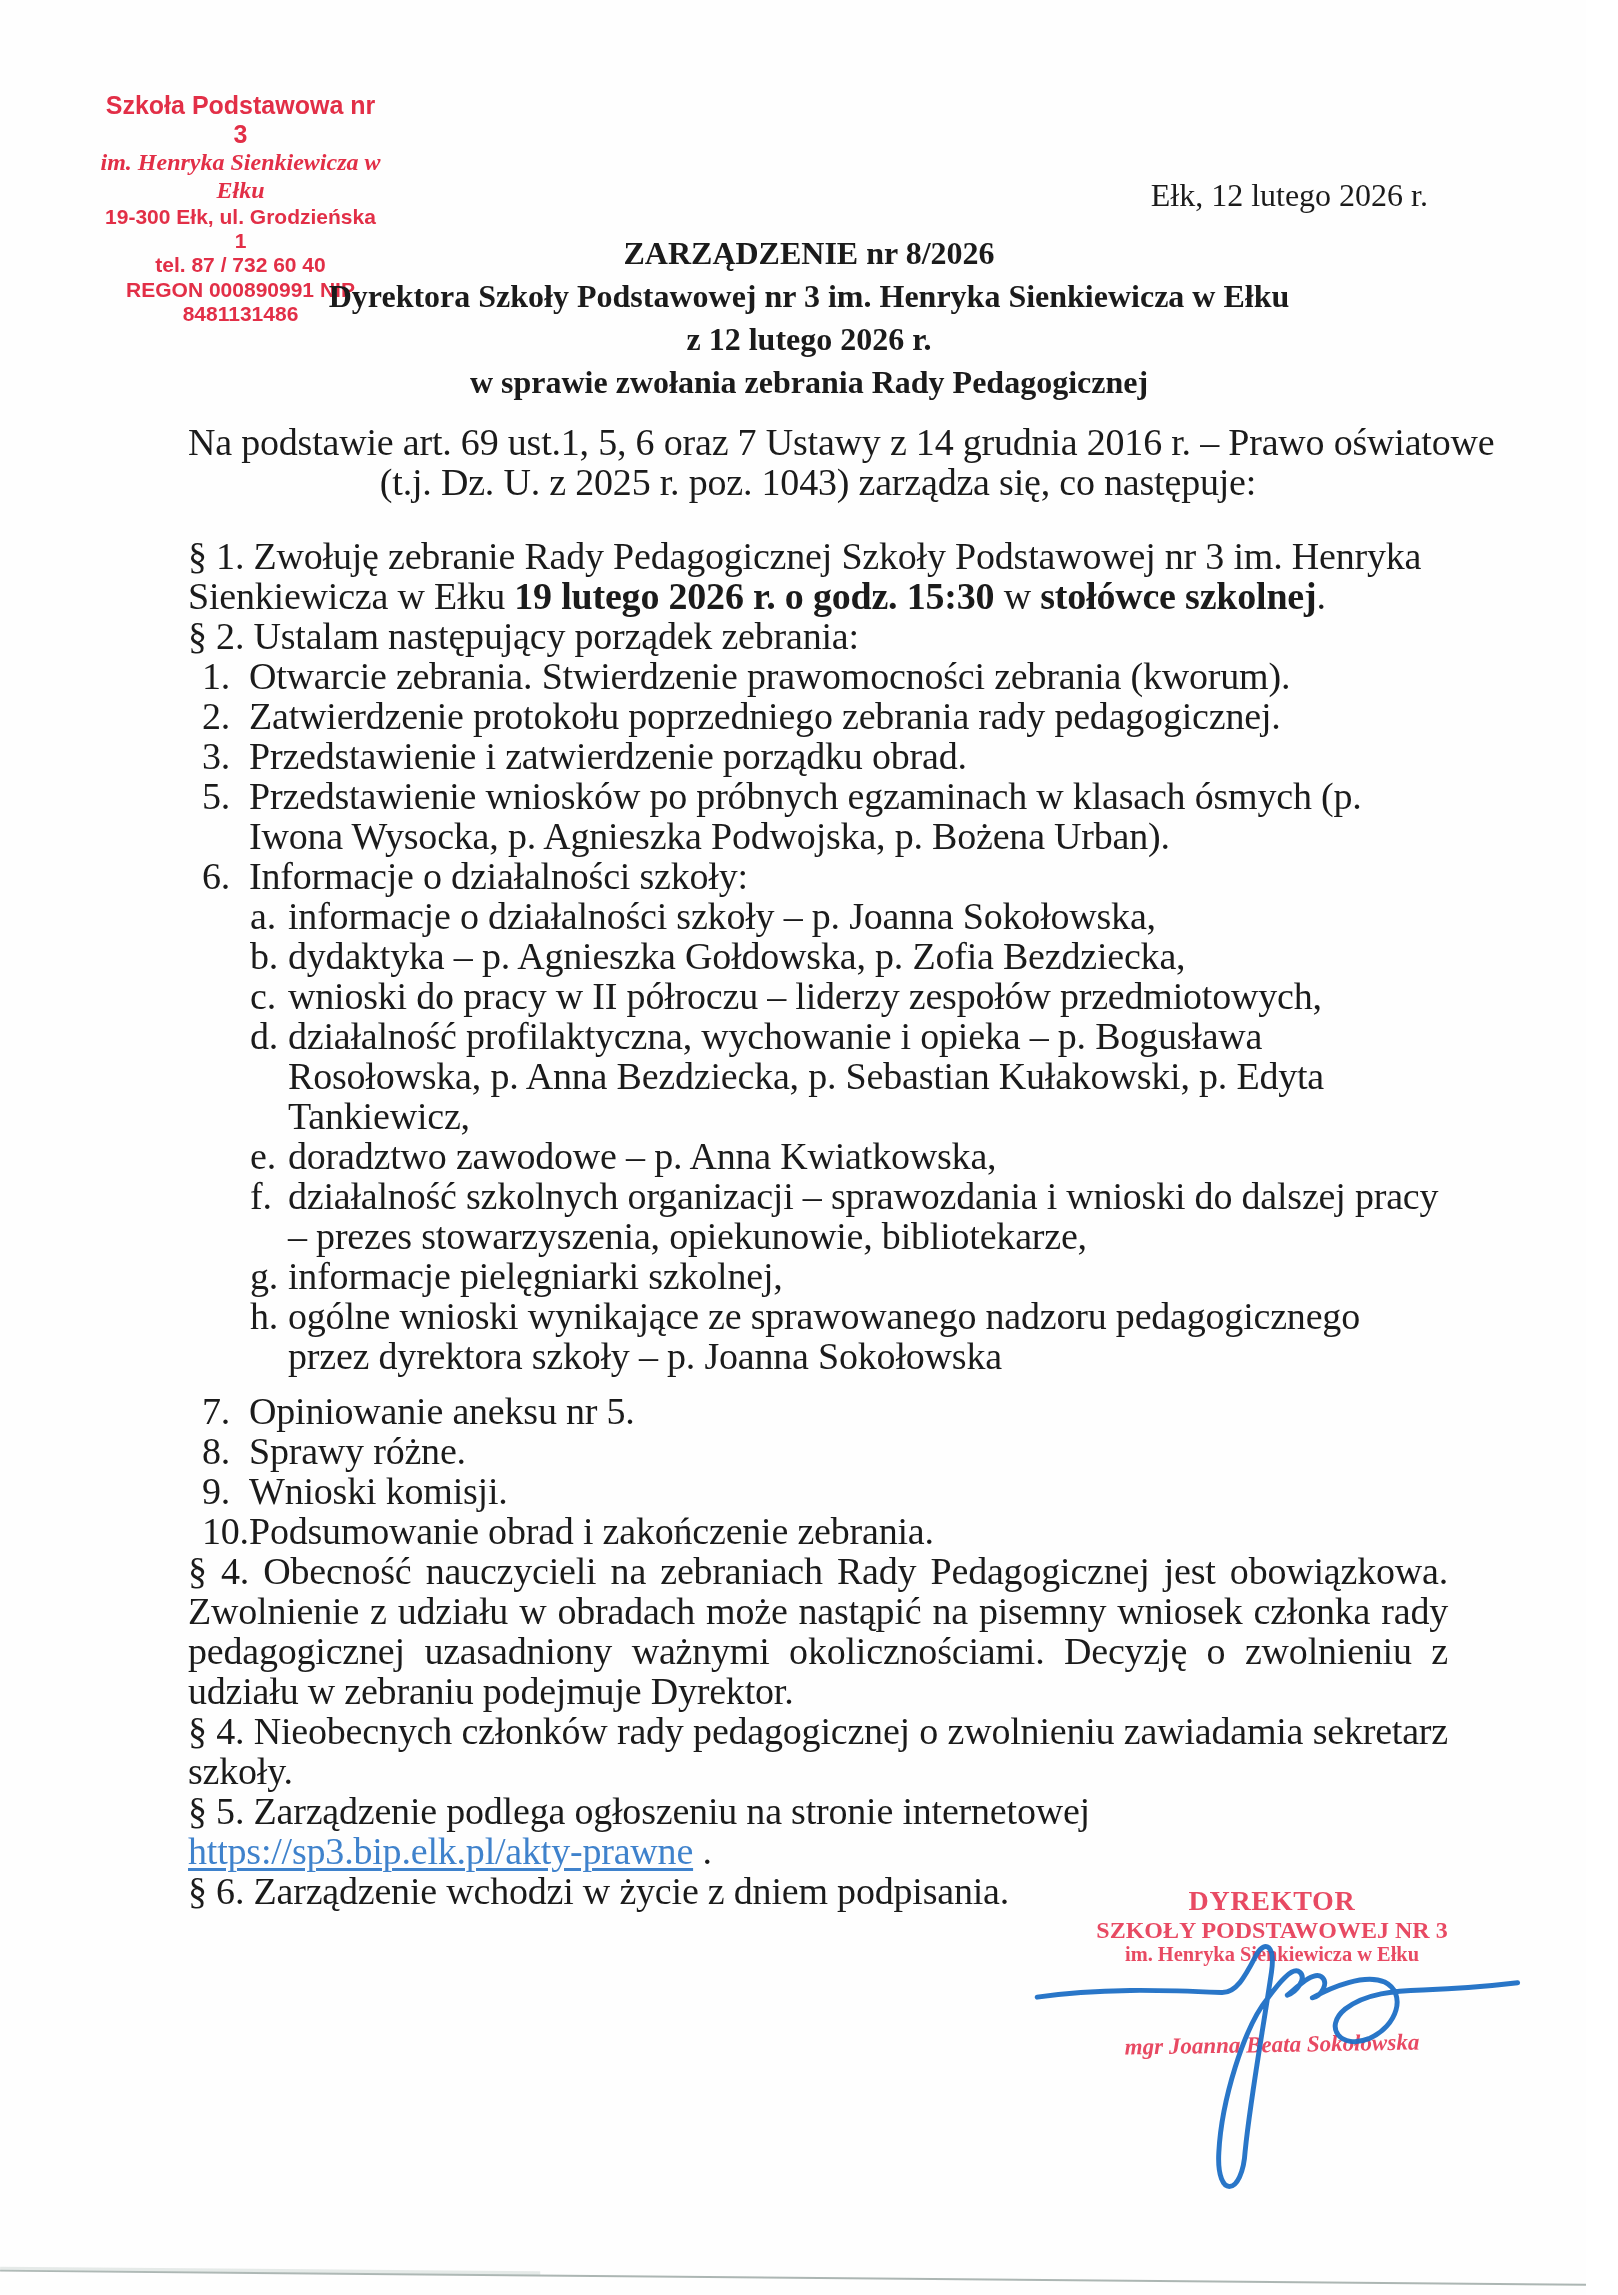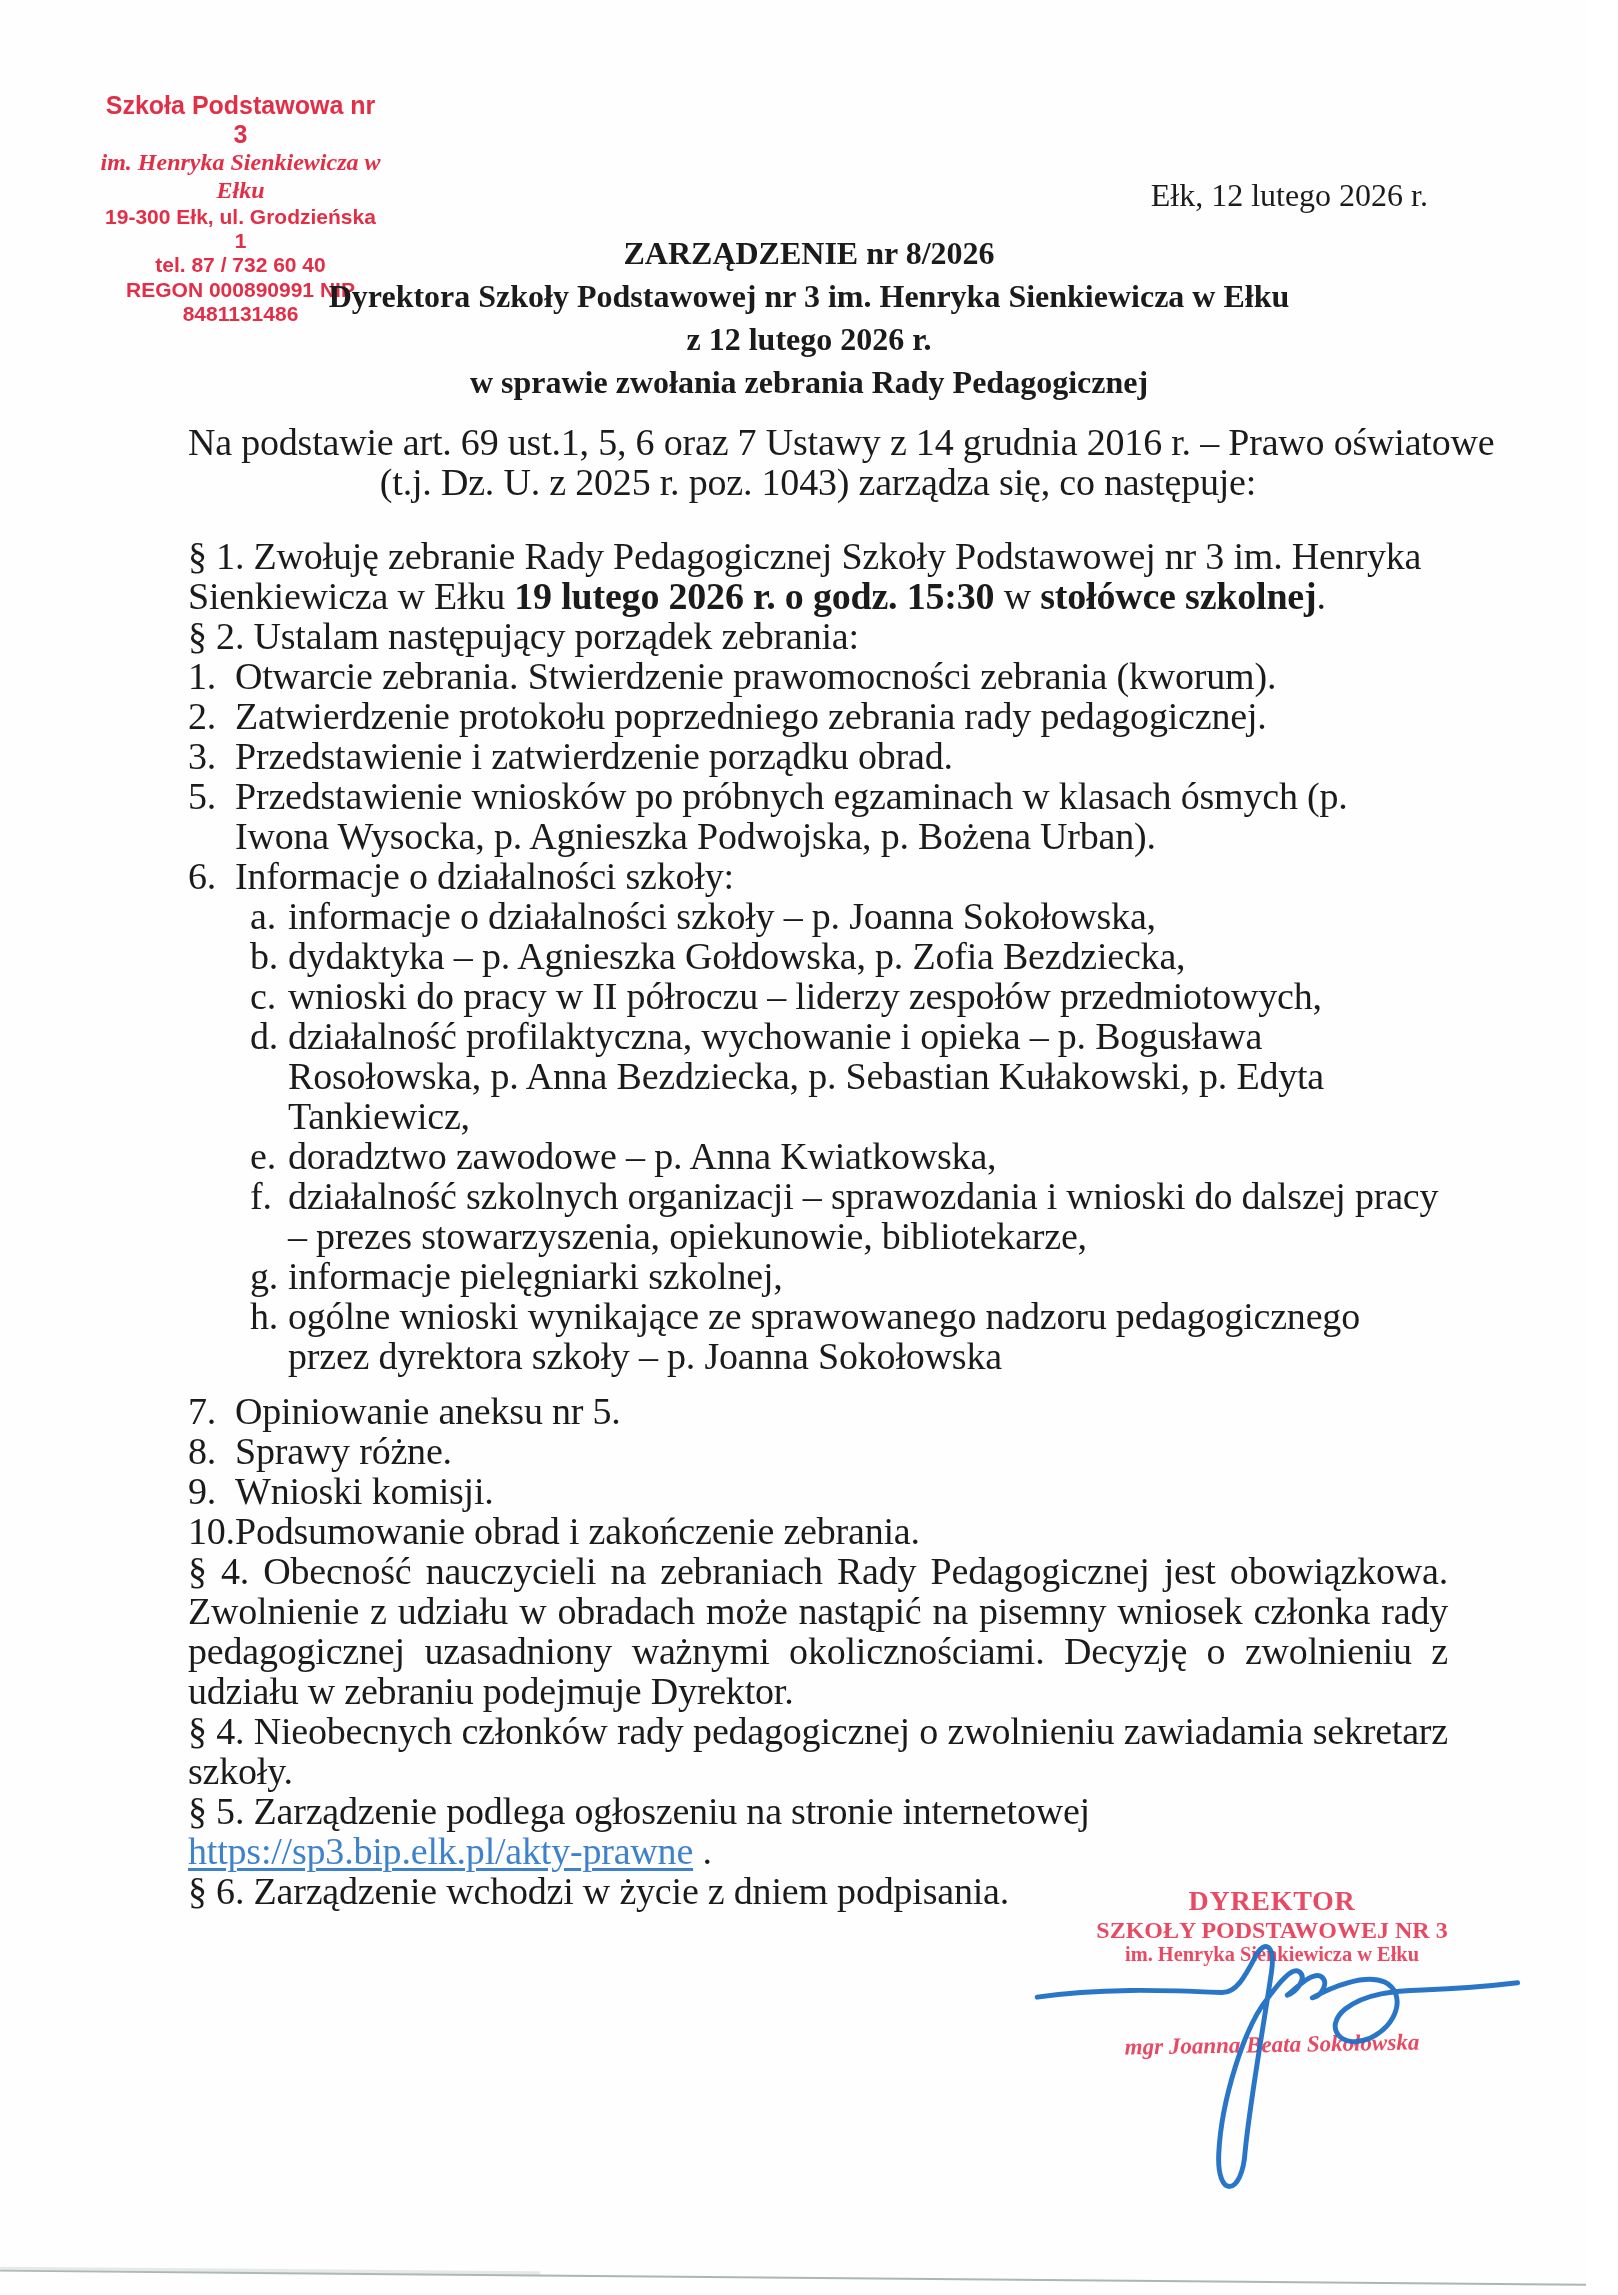--- a/index.html
+++ b/index.html
@@ -32,21 +32,21 @@
   }
   
   .bodycol {
     position:absolute; left:188px; top:422px; width:1260px;
     font-size:38px; line-height:40px; letter-spacing:-0.2px;
   }
   .legal { text-align:center; }
   .legal div { white-space:nowrap; }
   .par { text-align:justify; }
   .par1 { margin-top:34px; text-align:left; }
-  .item { padding-left:47px; text-align:left; }
+  .item { padding-left:47px; text-align:left;margin-left:14px; }
   .item .num { display:inline-block; width:47px; margin-left:-47px; }
   .sub { padding-left:100px; text-align:left; }
   .sub .letter { display:inline-block; width:38px; margin-left:-38px; }
   .gap-before { margin-top:14.5px; }
   .link {
     color:#3f82cc; text-decoration:underline;
     text-decoration-color:#3f82cc; text-underline-offset:4px;margin-top:40px;
   }
   .after-link { color:#1b1b1b; }
   

